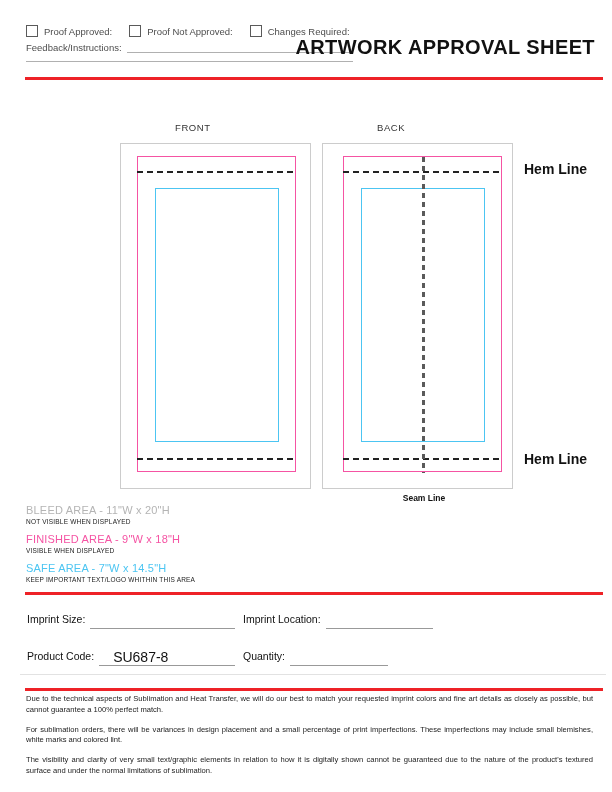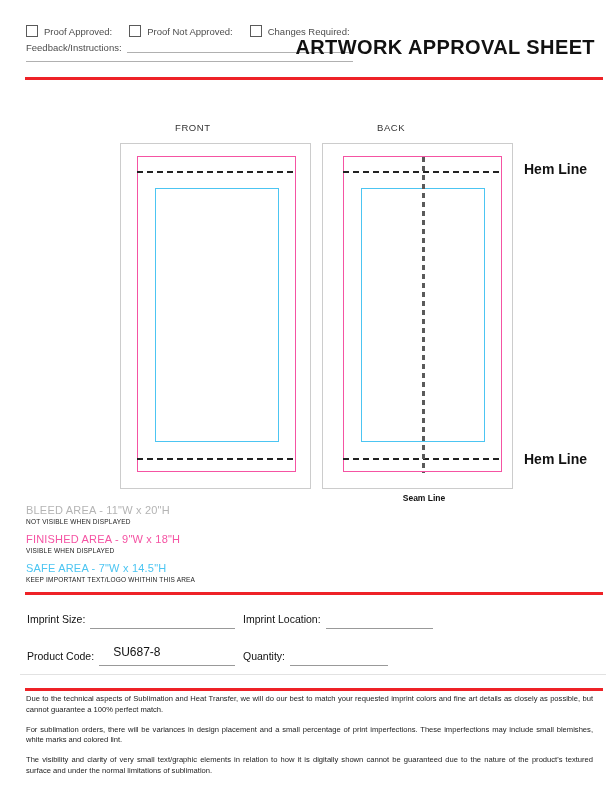--- a/index.html
+++ b/index.html
@@ -54,21 +54,21 @@
   .legend-title.pink{color:#f553a3;}
   .legend-title.blue{color:#4cc5f2;}
   .legend-sub{font-size:6.5px;color:#222;margin-top:2px;letter-spacing:.2px;}
   .note{position:absolute;top:568px;right:19px;font-size:8.5px;font-weight:bold;color:#111;white-space:nowrap;}
   
   .form{position:absolute;top:613px;left:27px;width:576px;font-size:10.5px;color:#111;}
   .form-row{display:flex;margin-bottom:21px;}
   .form-cell{display:flex;align-items:flex-start;}
   .form-cell .lbl{white-space:nowrap;margin-right:5px;padding-bottom:1px;}
   .fill-line{flex:1;border-bottom:1px solid #999;height:15px;position:relative;}
-  .fill-line .val{position:absolute;left:14px;bottom:6px;font-size:12px;color:#111;white-space:nowrap;}
+  .fill-line .val{position:absolute;left:14px;bottom:0;font-size:14px;color:#111;white-space:nowrap;}
   .c1{width:208px;margin-right:8px;}
   .c2{width:190px;margin-right:25px;}
   .c3{width:145px;}
   
   .disclaimer{position:absolute;top:694px;left:26px;width:567px;font-size:7.6px;line-height:1.42;color:#222;text-align:justify;}
   .disclaimer p{margin:0 0 9px 0;}
 </style>
 </head>
 <body>
 

